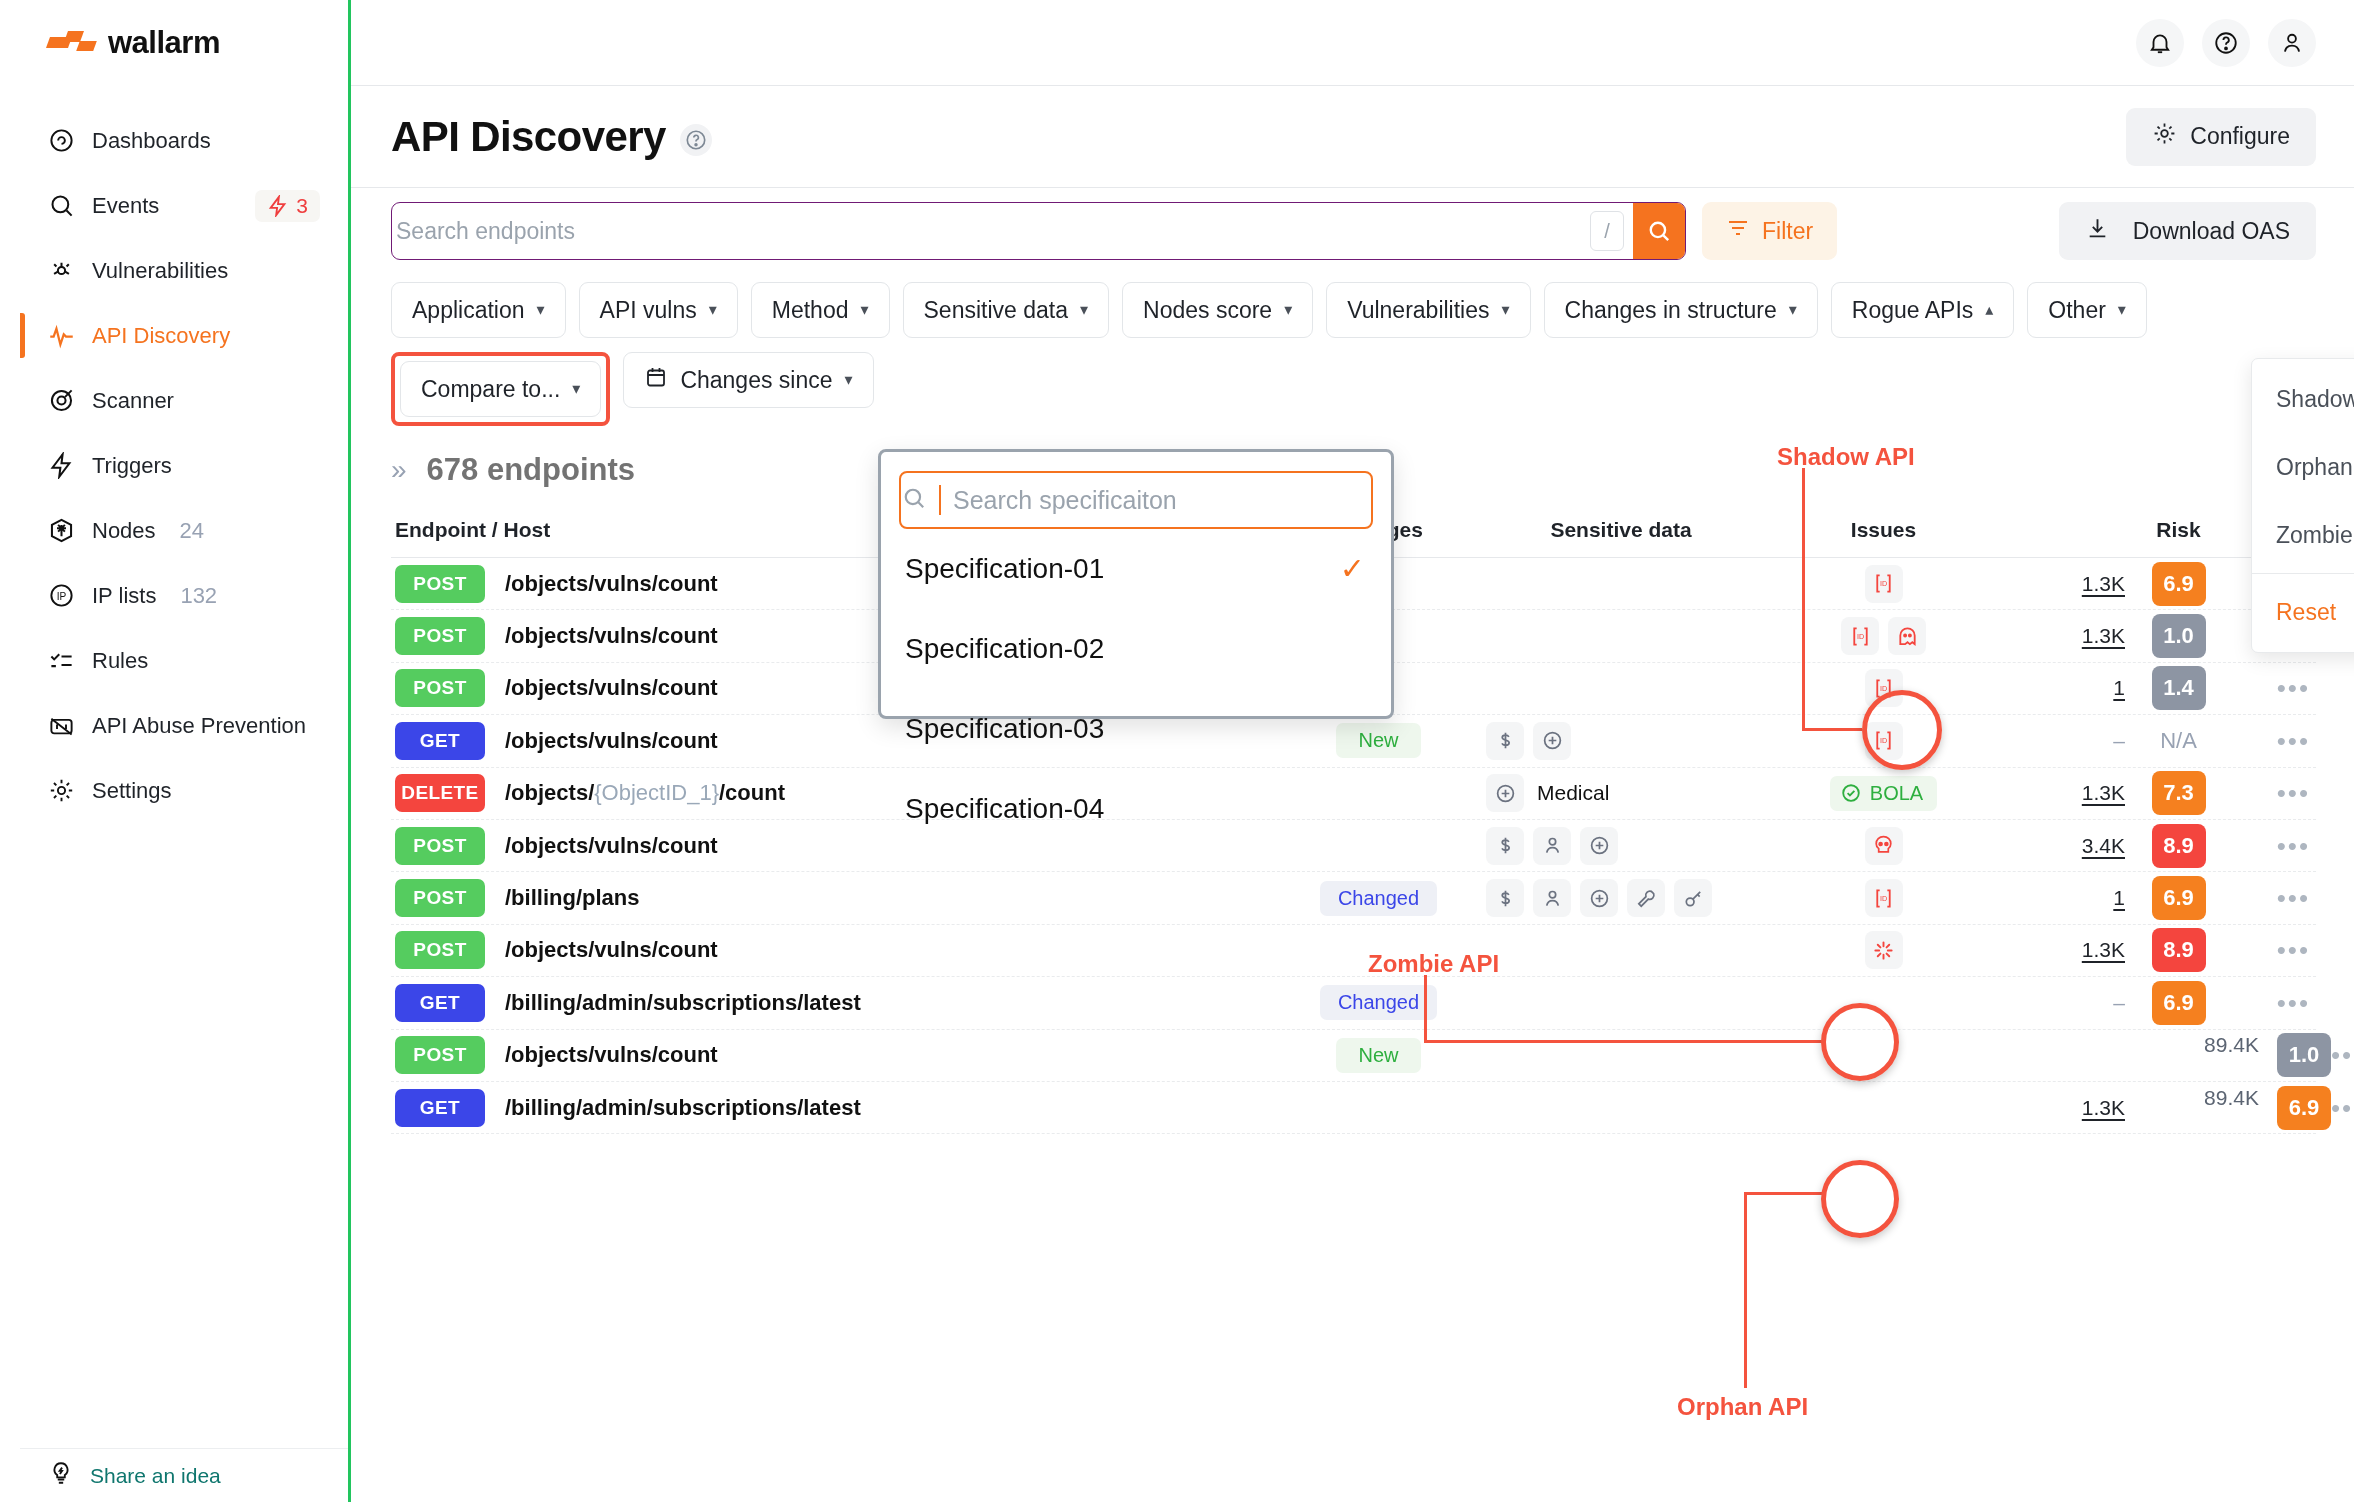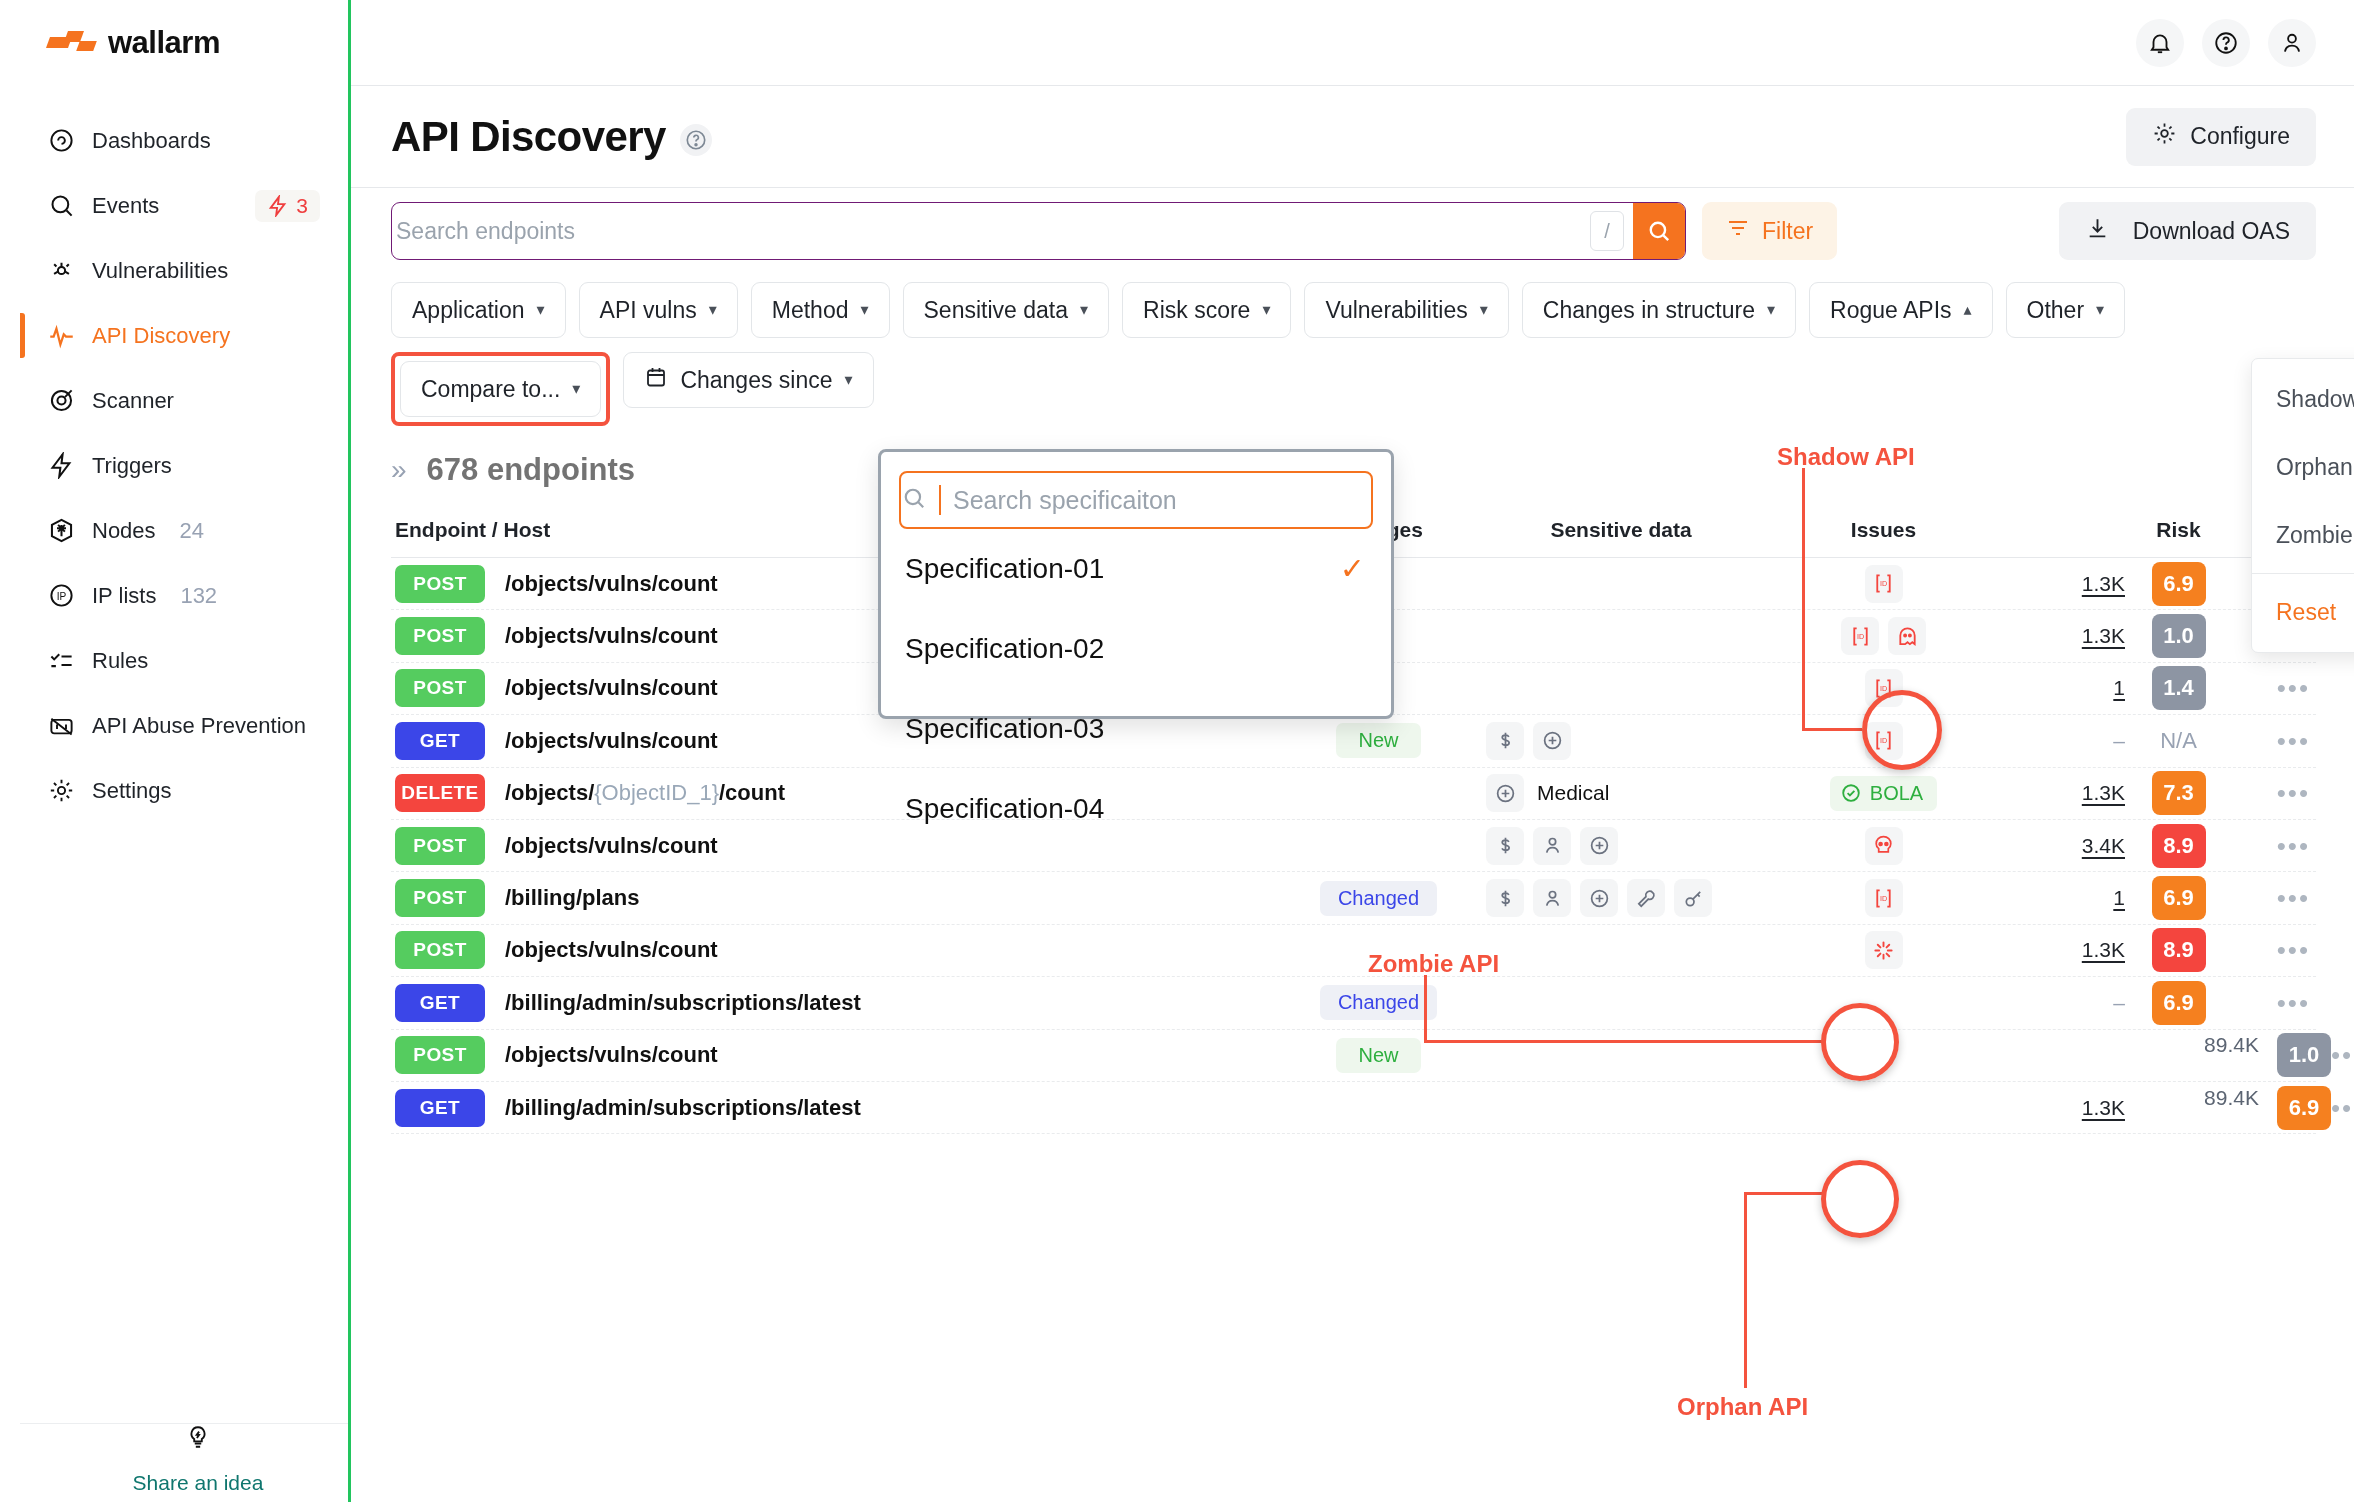--- a/index.html
+++ b/index.html
@@ -40,24 +40,24 @@
     background: #f5731f; border-radius: 0 3px 3px 0;
   }
   .nav-count { color: #98a2b3; font-size: 22px; margin-left: 7px; }
   .nav-badge {
     margin-left: auto; margin-right: 28px;
     background: #f7f6f3; border-radius: 7px;
     padding: 4px 12px; display: flex; align-items: center; gap: 7px;
     color: #ef3e3e; font-size: 21px; font-weight: 500;
   }
   .sidebar-footer {
-    position: absolute; bottom: 0; left: 0; right: 0; height: 79px;
+    position: absolute; bottom: 0; left: 0; right: 0; height: 54px;
     border-top: 1px solid #eceef0;
     display: flex; align-items: center; gap: 16px; padding-left: 28px;
-    font-size: 21px; color: #0f766e; cursor: pointer; flex-direction: column;
+    font-size: 21px; color: #0f766e; cursor: pointer;
   }
 
   
   .main { flex: 1; position: relative; min-width: 0; height: 1502px; background: #fff; }
 
   .topbar {
     height: 86px; border-bottom: 1px solid #e6e8eb;
     display: flex; align-items: center; justify-content: flex-end;
     padding-right: 38px; gap: 18px;
   }
@@ -474,21 +474,21 @@
         </div>
       <div class="chip">
           <span>Method</span>
           <span class="cv">▾</span>
         </div>
       <div class="chip">
           <span>Sensitive data</span>
           <span class="cv">▾</span>
         </div>
       <div class="chip">
-          <span>Risk score</span>
+          <span>Nodes score</span>
           <span class="cv">▾</span>
         </div>
       <div class="chip">
           <span>Vulnerabilities</span>
           <span class="cv">▾</span>
         </div>
       <div class="chip">
           <span>Changes in structure</span>
           <span class="cv">▾</span>
         </div>

